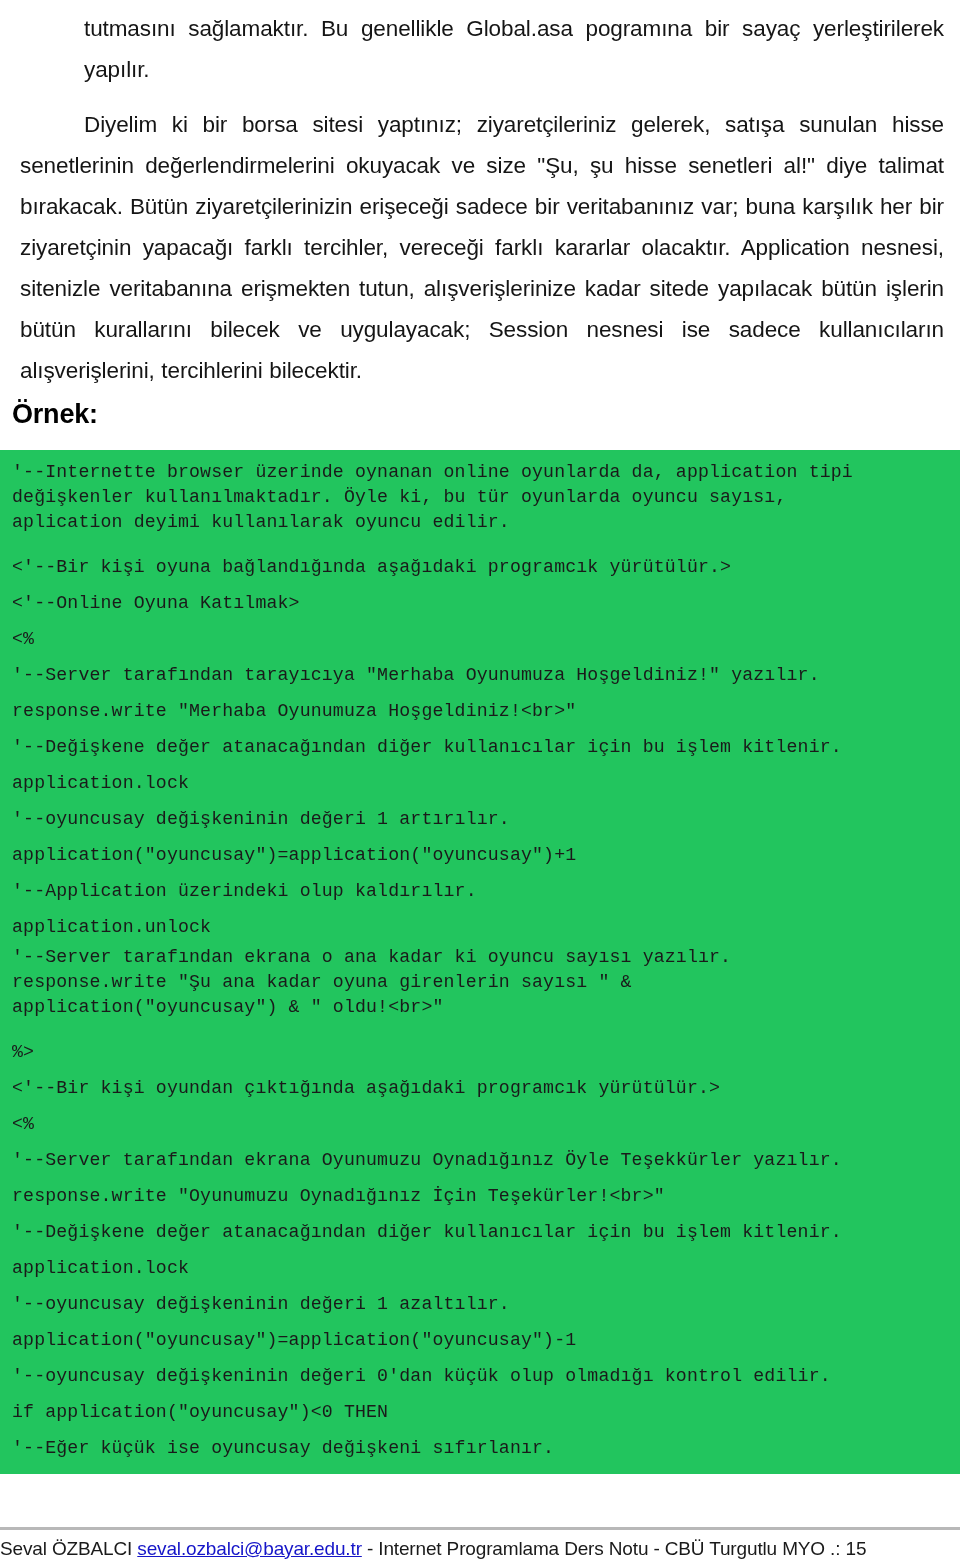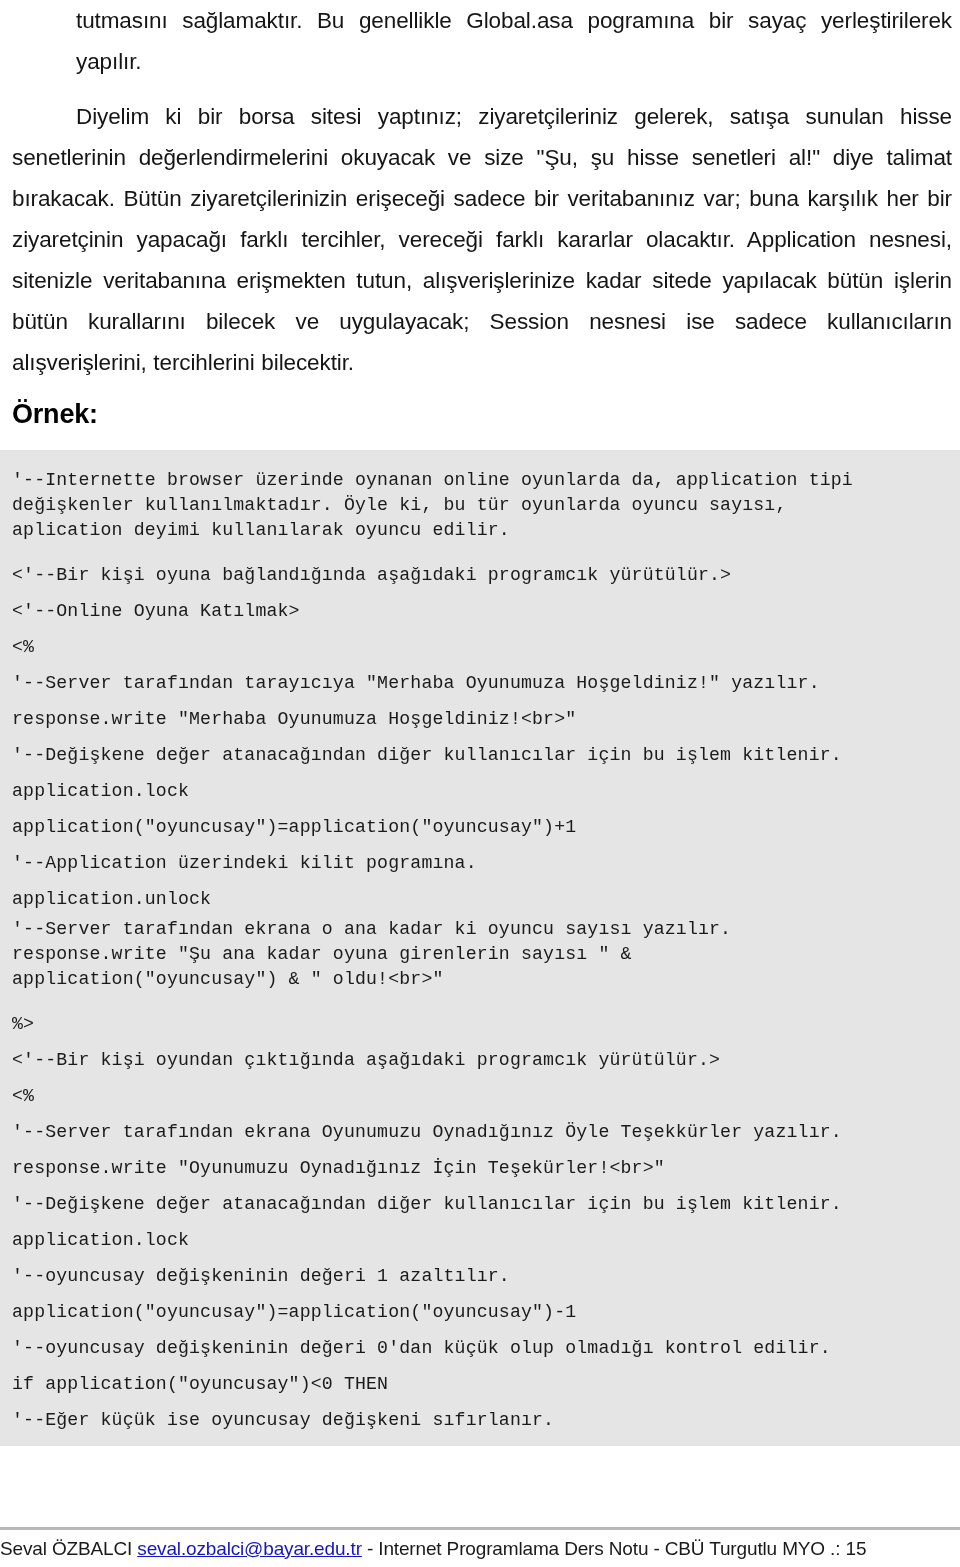--- a/index.html
+++ b/index.html
@@ -27,21 +27,21 @@
 
   
   .prose-block {
     position: absolute;
     left: 0;
     width: 960px;
     box-sizing: border-box;
     padding: 0 8px 0 12px;
   }
   .prose-p {
-    margin: 0;
+    margin: 8px;
     text-align: justify;
     text-justify: inter-word;
     font-size: 22.5px;
     line-height: 41px;
     letter-spacing: -0.1px;
     word-spacing: 0.5px;
     color: #151515;
   }
   .prose-p.indent-first {
     text-indent: 64px;
@@ -59,22 +59,22 @@
     color: #000;
     letter-spacing: -0.2px;
   }
 
   
   .code-block {
     position: absolute;
     left: 0;
     width: 960px;
     box-sizing: border-box;
-    background: #e5e5e5;
-    padding: 18px 10px 8px 12px;
+    background: #22c55e;
+    padding: 10px 10px 8px 12px;
     font-family: "Liberation Mono", "DejaVu Sans Mono", monospace;
     font-size: 18.2px;
     color: #1a1a1a;
   }
   .code-line {
     white-space: pre;
     line-height: 36px;
     letter-spacing: 0.15px;
   }
   
@@ -129,22 +129,23 @@
       <div class="code-line tight">değişkenler kullanılmaktadır. Öyle ki, bu tür oyunlarda oyuncu sayısı,</div>
       <div class="code-line tight">aplication deyimi kullanılarak oyuncu edilir.</div>
       <div class="code-line blank">&nbsp;</div>
       <div class="code-line">&lt;'--Bir kişi oyuna bağlandığında aşağıdaki programcık yürütülür.&gt;</div>
       <div class="code-line">&lt;'--Online Oyuna Katılmak&gt;</div>
       <div class="code-line">&lt;%</div>
       <div class="code-line">'--Server tarafından tarayıcıya "Merhaba Oyunumuza Hoşgeldiniz!" yazılır.</div>
       <div class="code-line">response.write "Merhaba Oyunumuza Hoşgeldiniz!&lt;br&gt;"</div>
       <div class="code-line">'--Değişkene değer atanacağından diğer kullanıcılar için bu işlem kitlenir.</div>
       <div class="code-line">application.lock</div>
+      <div class="code-line">'--oyuncusay değişkeninin değeri 1 artırılır.</div>
       <div class="code-line">application("oyuncusay")=application("oyuncusay")+1</div>
-      <div class="code-line">'--Application üzerindeki kilit pogramına.</div>
+      <div class="code-line">'--Application üzerindeki olup kaldırılır.</div>
       <div class="code-line">application.unlock</div>
       <div class="code-line tight">'--Server tarafından ekrana o ana kadar ki oyuncu sayısı yazılır.</div>
       <div class="code-line tight">response.write "Şu ana kadar oyuna girenlerin sayısı " &amp;</div>
       <div class="code-line tight">application("oyuncusay") &amp; " oldu!&lt;br&gt;"</div>
       <div class="code-line blank">&nbsp;</div>
       <div class="code-line">%&gt;</div>
       <div class="code-line">&lt;'--Bir kişi oyundan çıktığında aşağıdaki programcık yürütülür.&gt;</div>
       <div class="code-line">&lt;%</div>
       <div class="code-line">'--Server tarafından ekrana Oyunumuzu Oynadığınız Öyle Teşekkürler yazılır.</div>
       <div class="code-line">response.write "Oyunumuzu Oynadığınız İçin Teşekürler!&lt;br&gt;"</div>

